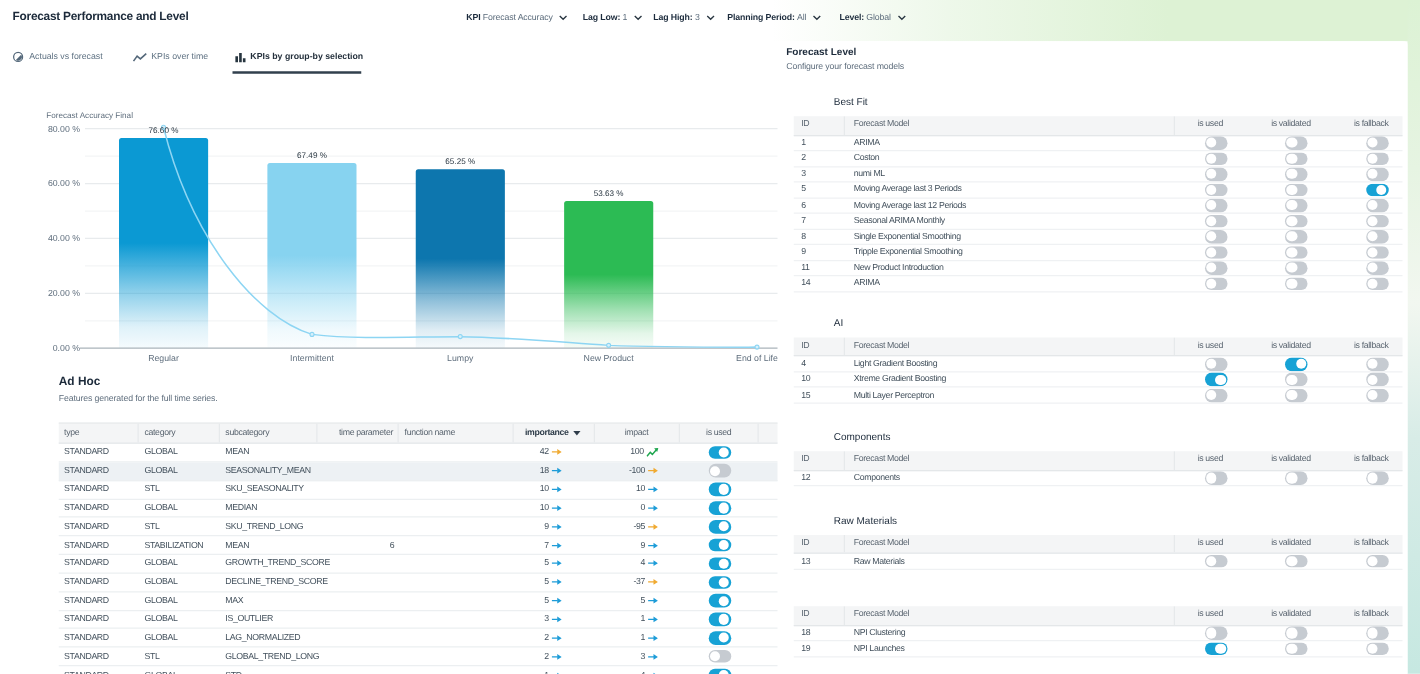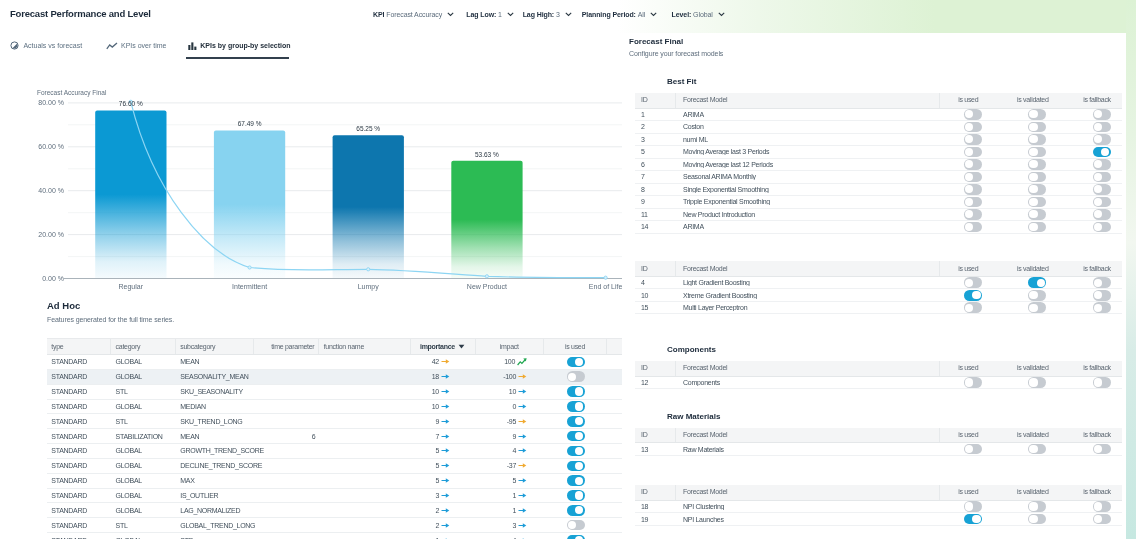--- a/index.html
+++ b/index.html
@@ -41,21 +41,21 @@
 .tg.on { background:#17a2d5; }
 .tg.off { background:#c6cbd1; }
 .tg::after { content:""; position:absolute; top:1.2px; width:8.2px; height:8.2px; border-radius:50%; background:#fff; }
 .tg.on::after { right:1.2px; }
 .tg.off::after { left:1.2px; }
 .rcard { position:absolute; left:629px; top:33px; width:496.5px; height:506px; background:#fff;
   border-radius:3px 3px 0 0; overflow:hidden; }
 .rhdr { position:absolute; left:0; top:3.5px; font-size:8px; font-weight:bold; color:#1c2a3a; }
 .rsub { position:absolute; left:0; top:16.5px; font-size:7px; color:#5f6e7d; letter-spacing:-0.1px; }
 .rsec { position:absolute; left:6px; width:499px; }
-.rtitle { font-size:8px; font-weight:bold; color:#1c2a3a; margin-left:1px; height:8.5px; line-height:8.5px;padding-left:31px; }
+.rtitle { font-size:8px; font-weight:normal; color:#1c2a3a; margin-left:1px; height:8.5px; line-height:8.5px;padding-left:31px; }
 .rtable { margin-top:6.5px; width:486.5px; font-size:7px; letter-spacing:-0.28px; color:#42505c; }
 .rhead { display:flex; height:15.9px; background:#f4f5f6; color:#5a6570; align-items:center; overflow:hidden;
   border-bottom:1px solid #e4e7e9; }
 .rhead .c { height:100%; display:flex; align-items:center; padding-bottom:1px; }
 .rhead .c:first-child, .rhead .c:nth-child(2) { border-right:1px solid #e6e9eb; }
 .rrow { display:flex; height:12.5px; align-items:center; border-bottom:1px solid #eff1f3; }
 </style></head>
 <body>
 <div class="gradtop"></div>
 <div class="gradright"></div>
@@ -425,21 +425,21 @@
           <line x1="0.5" y1="3.5" x2="5.2" y2="3.5" stroke="#1d9cd8" stroke-width="1"></line>
           <polygon points="4.8,1.2 8.3,3.5 4.8,5.8" fill="#1d9cd8"></polygon>
         </svg></div>
       <div class="c cc" style="width:63.49999999999994px">
         <span class="tg on"></span>
       </div>
       <div class="c" style="width:14.700000000000045px"></div>
     </div>
   </div>
 <div class="rcard">
-  <div class="rhdr">Forecast Final</div>
+  <div class="rhdr">Forecast Level</div>
   <div class="rsub">Configure your forecast models</div>
   <div class="rsec" style="top:44.7px">
       <div class="rtitle">Best Fit</div>
       <div class="rtable">
         <div class="rhead">
           <div class="c cl" style="width:41px;padding-left:6px">ID</div>
           <div class="c cl" style="width:264px;padding-left:7px">Forecast Model</div>
           <div class="c cc" style="width:65.5px;padding-right:9px">is used</div>
           <div class="c cc" style="width:63.5px;padding-right:9px">is validated</div>
           <div class="c cc" style="width:65px;padding-right:9px">is fallback</div>
@@ -570,20 +570,21 @@
           <div class="c cc" style="width:63.5px">
             <span class="tg off"></span>
           </div>
           <div class="c cc" style="width:65px">
             <span class="tg off"></span>
           </div>
         </div>
       </div>
     </div>
   <div class="rsec" style="top:221.6px">
+      <div class="rtitle">AI</div>
       <div class="rtable">
         <div class="rhead">
           <div class="c cl" style="width:41px;padding-left:6px">ID</div>
           <div class="c cl" style="width:264px;padding-left:7px">Forecast Model</div>
           <div class="c cc" style="width:65.5px;padding-right:9px">is used</div>
           <div class="c cc" style="width:63.5px;padding-right:9px">is validated</div>
           <div class="c cc" style="width:65px;padding-right:9px">is fallback</div>
         </div>
         <div class="rrow">
           <div class="c cl" style="width:41px;padding-left:6px">4</div>

